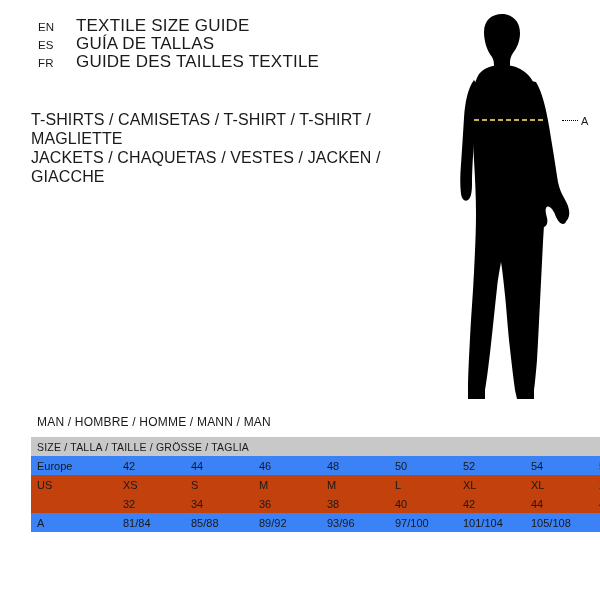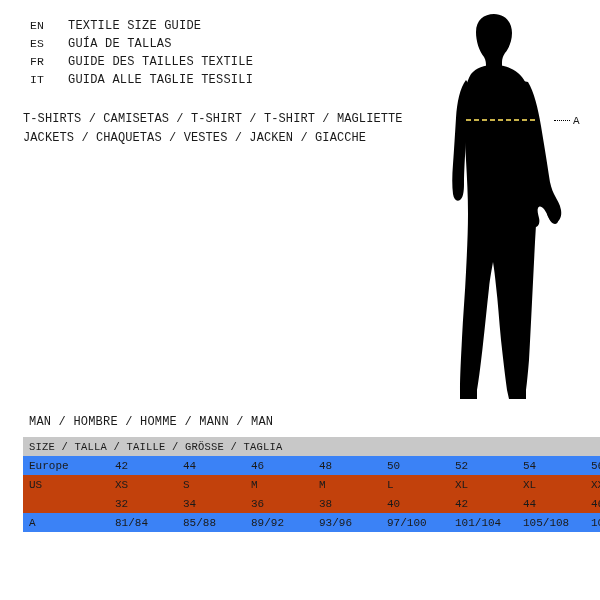--- a/index.html
+++ b/index.html
@@ -10,24 +10,23 @@
   body {
     width: 600px;
     height: 600px;
     font-family: "Liberation Sans", sans-serif;
     color: #1a1a1a;
     position: relative;
     overflow: hidden;
   }
   .page {
     position: absolute;
-    top: 0; left: 8px;
+    top: 0; left: 16px;
     width: 498px;
     height: 600px;
-    font-family: Liberation Mono, monospace;
   }
 
   
   .lang-block {
     position: absolute;
     top: 17px;
     left: 22px;
     width: 340px;
   }
   .lang-row {
@@ -36,33 +35,33 @@
     height: 18px;
     line-height: 18px;
   }
   .lang-code {
     width: 38px;
     flex: 0 0 38px;
     font-size: 11.5px;
     letter-spacing: 0.2px;
   }
   .lang-text {
-    font-size: 12px;
+    font-size: 17px;
     letter-spacing: 0.2px;
   }
 
   
   .garments {
     position: absolute;
     top: 110px;
     left: 15px;
     width: 400px;
   }
   .garment-line {
-    font-size: 12px;
+    font-size: 16px;
     line-height: 19px;
     letter-spacing: 0.1px;
   }
 
   
   .figure-wrap {
     position: absolute;
     top: 10px;
     left: 400px;
     width: 200px;
@@ -143,24 +142,20 @@
       <div class="lang-code">EN</div>
       <div class="lang-text">TEXTILE SIZE GUIDE</div>
     </div>
     <div class="lang-row">
       <div class="lang-code">ES</div>
       <div class="lang-text">GUÍA DE TALLAS</div>
     </div>
     <div class="lang-row">
       <div class="lang-code">FR</div>
       <div class="lang-text">GUIDE DES TAILLES TEXTILE</div>
-    </div>
-    <div class="lang-row">
-      <div class="lang-code">IT</div>
-      <div class="lang-text">GUIDA ALLE TAGLIE TESSILI</div>
     </div>
   </div>
 
   <div class="garments">
     <div class="garment-line">T-SHIRTS / CAMISETAS / T-SHIRT / T-SHIRT / MAGLIETTE</div>
     <div class="garment-line">JACKETS / CHAQUETAS / VESTES / JACKEN / GIACCHE</div>
   </div>
 
   <div class="figure-wrap">
     <svg class="figure-svg" width="200" height="400" viewBox="0 0 200 400">

